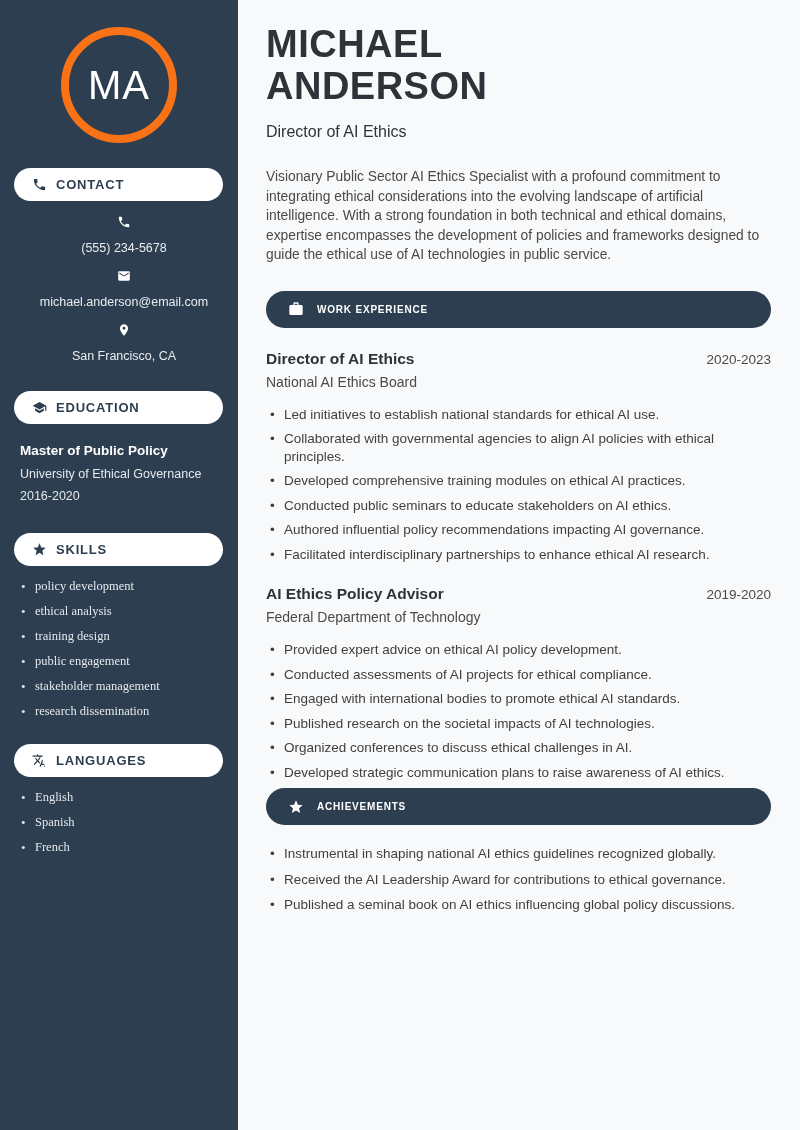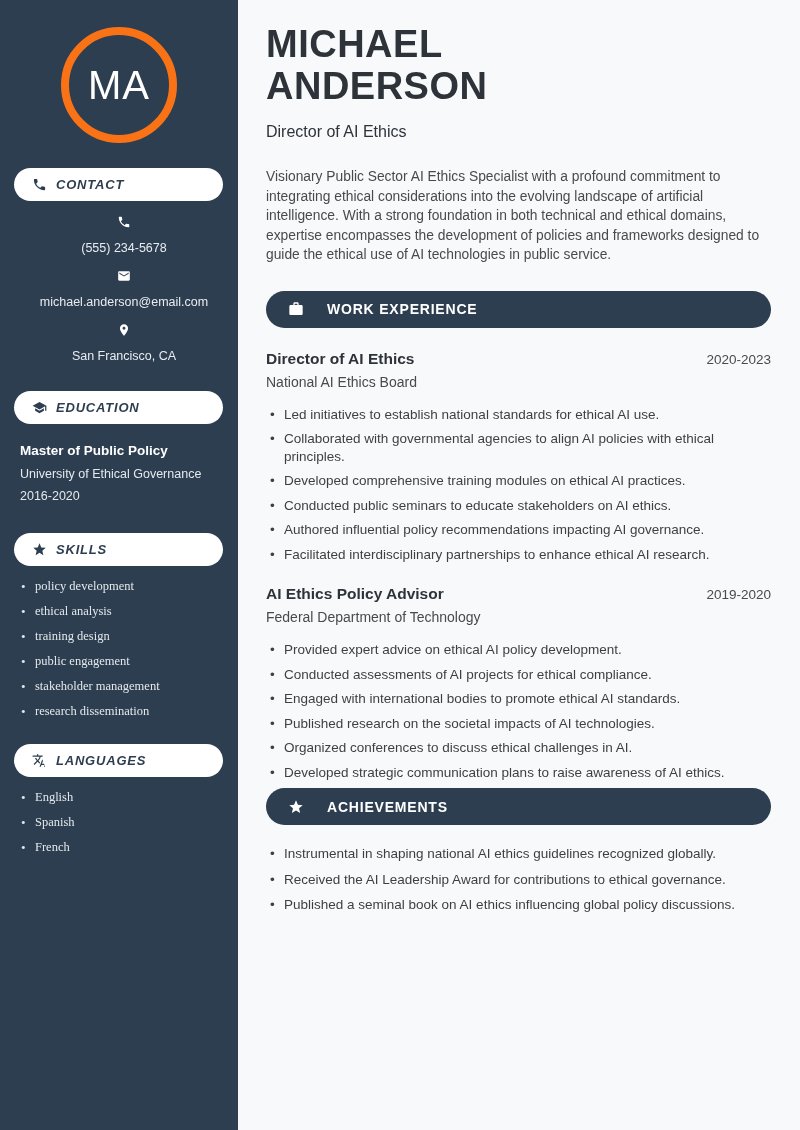--- a/index.html
+++ b/index.html
@@ -28,21 +28,21 @@
     font-size: 40px; color: #ffffff; letter-spacing: 1px; font-weight: 400;
   }
   .side-pill {
     margin: 0 15px 0 14px;
     height: 33px;
     background: #ffffff;
     border-radius: 17px;
     display: flex; align-items: center;
     padding-left: 18px; gap: 9px;
     color: #2d3e50;
-    font-size: 13px; font-weight: 700; letter-spacing: 0.8px; font-style: italic;
+    font-size: 13px; font-weight: 700; letter-spacing: 0.8px;
   }
   .side-pill svg { width: 15px; height: 15px; fill: #2d3e50; flex: none; }
   .pill-contact { margin-top: 25px; }
   .pill-education { margin-top: 26px; }
   .pill-skills { margin-top: 30px; }
   .pill-languages { margin-top: 26px; }
 
   .contact-list { padding: 14px 10px 0 20px; }
   .contact-row {
     display: flex; align-items: center; gap: 11px;
@@ -80,23 +80,23 @@
   .summary {
     margin-top: 26px;
     font-size: 13.8px; line-height: 19.5px; color: #4a4a4a;
   }
   .main-pill {
     margin-top: 26px;
     height: 37px;
     background: #2d3e50;
     border-radius: 18.5px;
     display: flex; align-items: center;
-    padding-left: 22px; gap: 23px;
+    padding-left: 22px; gap: 13px;
     color: #ffffff;
-    font-size: 14px; font-weight: 700; letter-spacing: 0.8px;
+    font-size: 10px; font-weight: 700; letter-spacing: 0.8px;
   }
   .main-pill svg { width: 16px; height: 16px; fill: #ffffff; flex: none; }
   .pill-achievements { margin-top: 3px; }
 
   .job { margin-top: 22px; }
   .job-head { display: flex; justify-content: space-between; align-items: baseline; }
   .job-title { font-size: 15.5px; font-weight: 700; color: #2d3339; }
   .job-dates { font-size: 13.5px; color: #4a4a4a; }
   .job-company { margin-top: 6px; font-size: 14px; color: #4a4a4a; }
 

